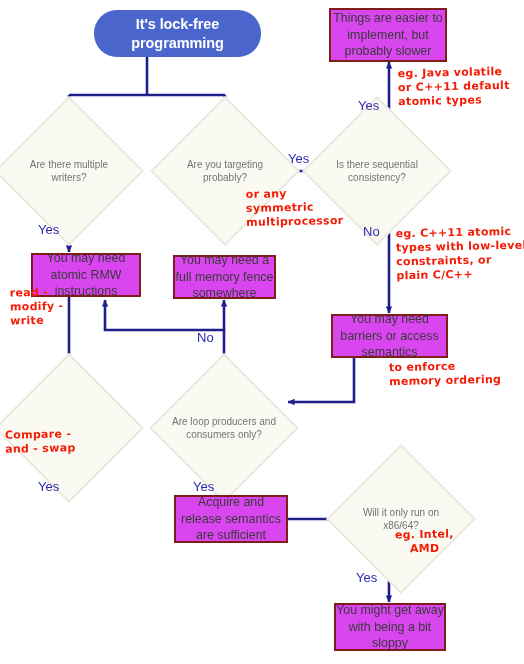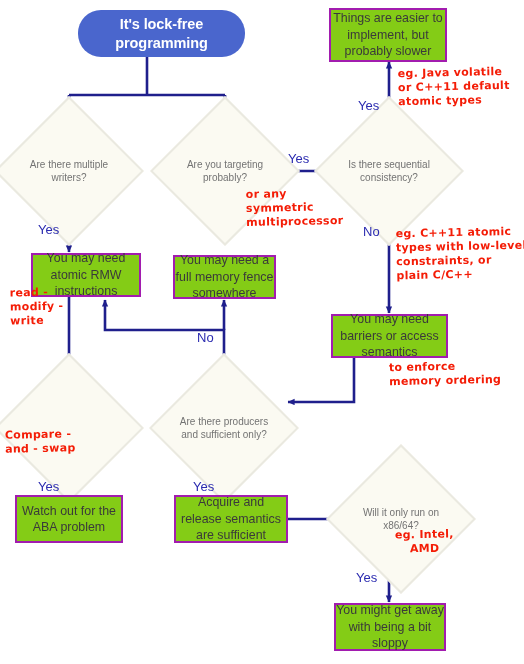--- a/index.html
+++ b/index.html
@@ -35,22 +35,22 @@
   }
   .node-title {
     background: #4a66cd;
     color: #ffffff;
     font-weight: bold;
     font-size: 14.5px;
     line-height: 1.25;
     letter-spacing: -0.1px;
   }
   .node-box {
-    background: #84cc16;
-    border: 2px solid #a21caf;
+    background: #d946ef;
+    border: 2px solid #7f1d1d;
     color: #3a3a3a;
     font-size: 12.4px;
     line-height: 1.32;
   }
   .node-diamond {
     color: #737373;
     font-size: 10px;
     line-height: 1.32;
   }
   .diamond-shape {
@@ -124,35 +124,35 @@
       <path d="M354,357 L354,402 L288,402" marker-end="url(#arrow)"></path>
 
       <path d="M224,481 L224,494" marker-end="url(#arrow)"></path>
 
       <path d="M288,519 L345,519" marker-end="url(#arrow)"></path>
 
       <path d="M389,572 L389,602" marker-end="url(#arrow)"></path>
     </g>
   </svg>
 
-  <div class="node node-title" style="left:78px; top:10px; width:167px; height:47px;border-radius:23px;">
+  <div class="node node-title" style="left:94px; top:10px; width:167px; height:47px;border-radius:23px;">
     <span>It's lock-free programming</span>
   </div>
 
   <div class="node node-diamond" style="left:16px; top:118px; width:106px; height:106px;">
     <div class="diamond-shape"></div>
     <span class="diamond-label">Are there multiple writers?</span>
   </div>
 
   <div class="node node-diamond" style="left:172px; top:118px; width:106px; height:106px;">
     <div class="diamond-shape"></div>
     <span class="diamond-label">Are you targeting probably?</span>
   </div>
 
-  <div class="node node-diamond" style="left:336px; top:118px; width:106px; height:106px;">
+  <div class="node node-diamond" style="left:324px; top:118px; width:106px; height:106px;">
     <div class="diamond-shape"></div>
     <span class="diamond-label">Is there sequential consistency?</span>
   </div>
 
   <div class="node node-box" style="left:329px; top:8px; width:118px; height:54px;">
     <span>Things are easier to implement, but probably slower</span>
   </div>
 
   <div class="node node-box" style="left:31px; top:253px; width:110px; height:44px;text-align:center;">
     <span>You may need atomic RMW instructions</span>
@@ -165,26 +165,23 @@
   <div class="node node-box" style="left:173px; top:255px; width:103px; height:44px;">
     <span>You may need a full memory fence somewhere</span>
   </div>
 
   <div class="node node-diamond" style="left:16px; top:375px; width:106px; height:106px;">
     <div class="diamond-shape"></div>
   </div>
 
   <div class="node node-diamond" style="left:171px; top:375px; width:106px; height:106px;">
     <div class="diamond-shape"></div>
-    <span class="diamond-label">Are there producers and sufficient only?</span>
-  </div>
-
-  <div class="node node-box" style="left:15px; top:495px; width:108px; height:48px;">
-    <span>Watch out for the ABA problem</span>
-  </div>
+    <span class="diamond-label">Are loop producers and consumers only?</span>
+  </div>
+
 
   <div class="node node-box" style="left:174px; top:495px; width:114px; height:48px;">
     <span>Acquire and release semantics are sufficient</span>
   </div>
 
   <div class="node node-diamond" style="left:336px; top:466px; width:106px; height:106px;margin-left:12px;">
     <div class="diamond-shape"></div>
     <span class="diamond-label">Will it only run on x86/64?</span>
   </div>
 

